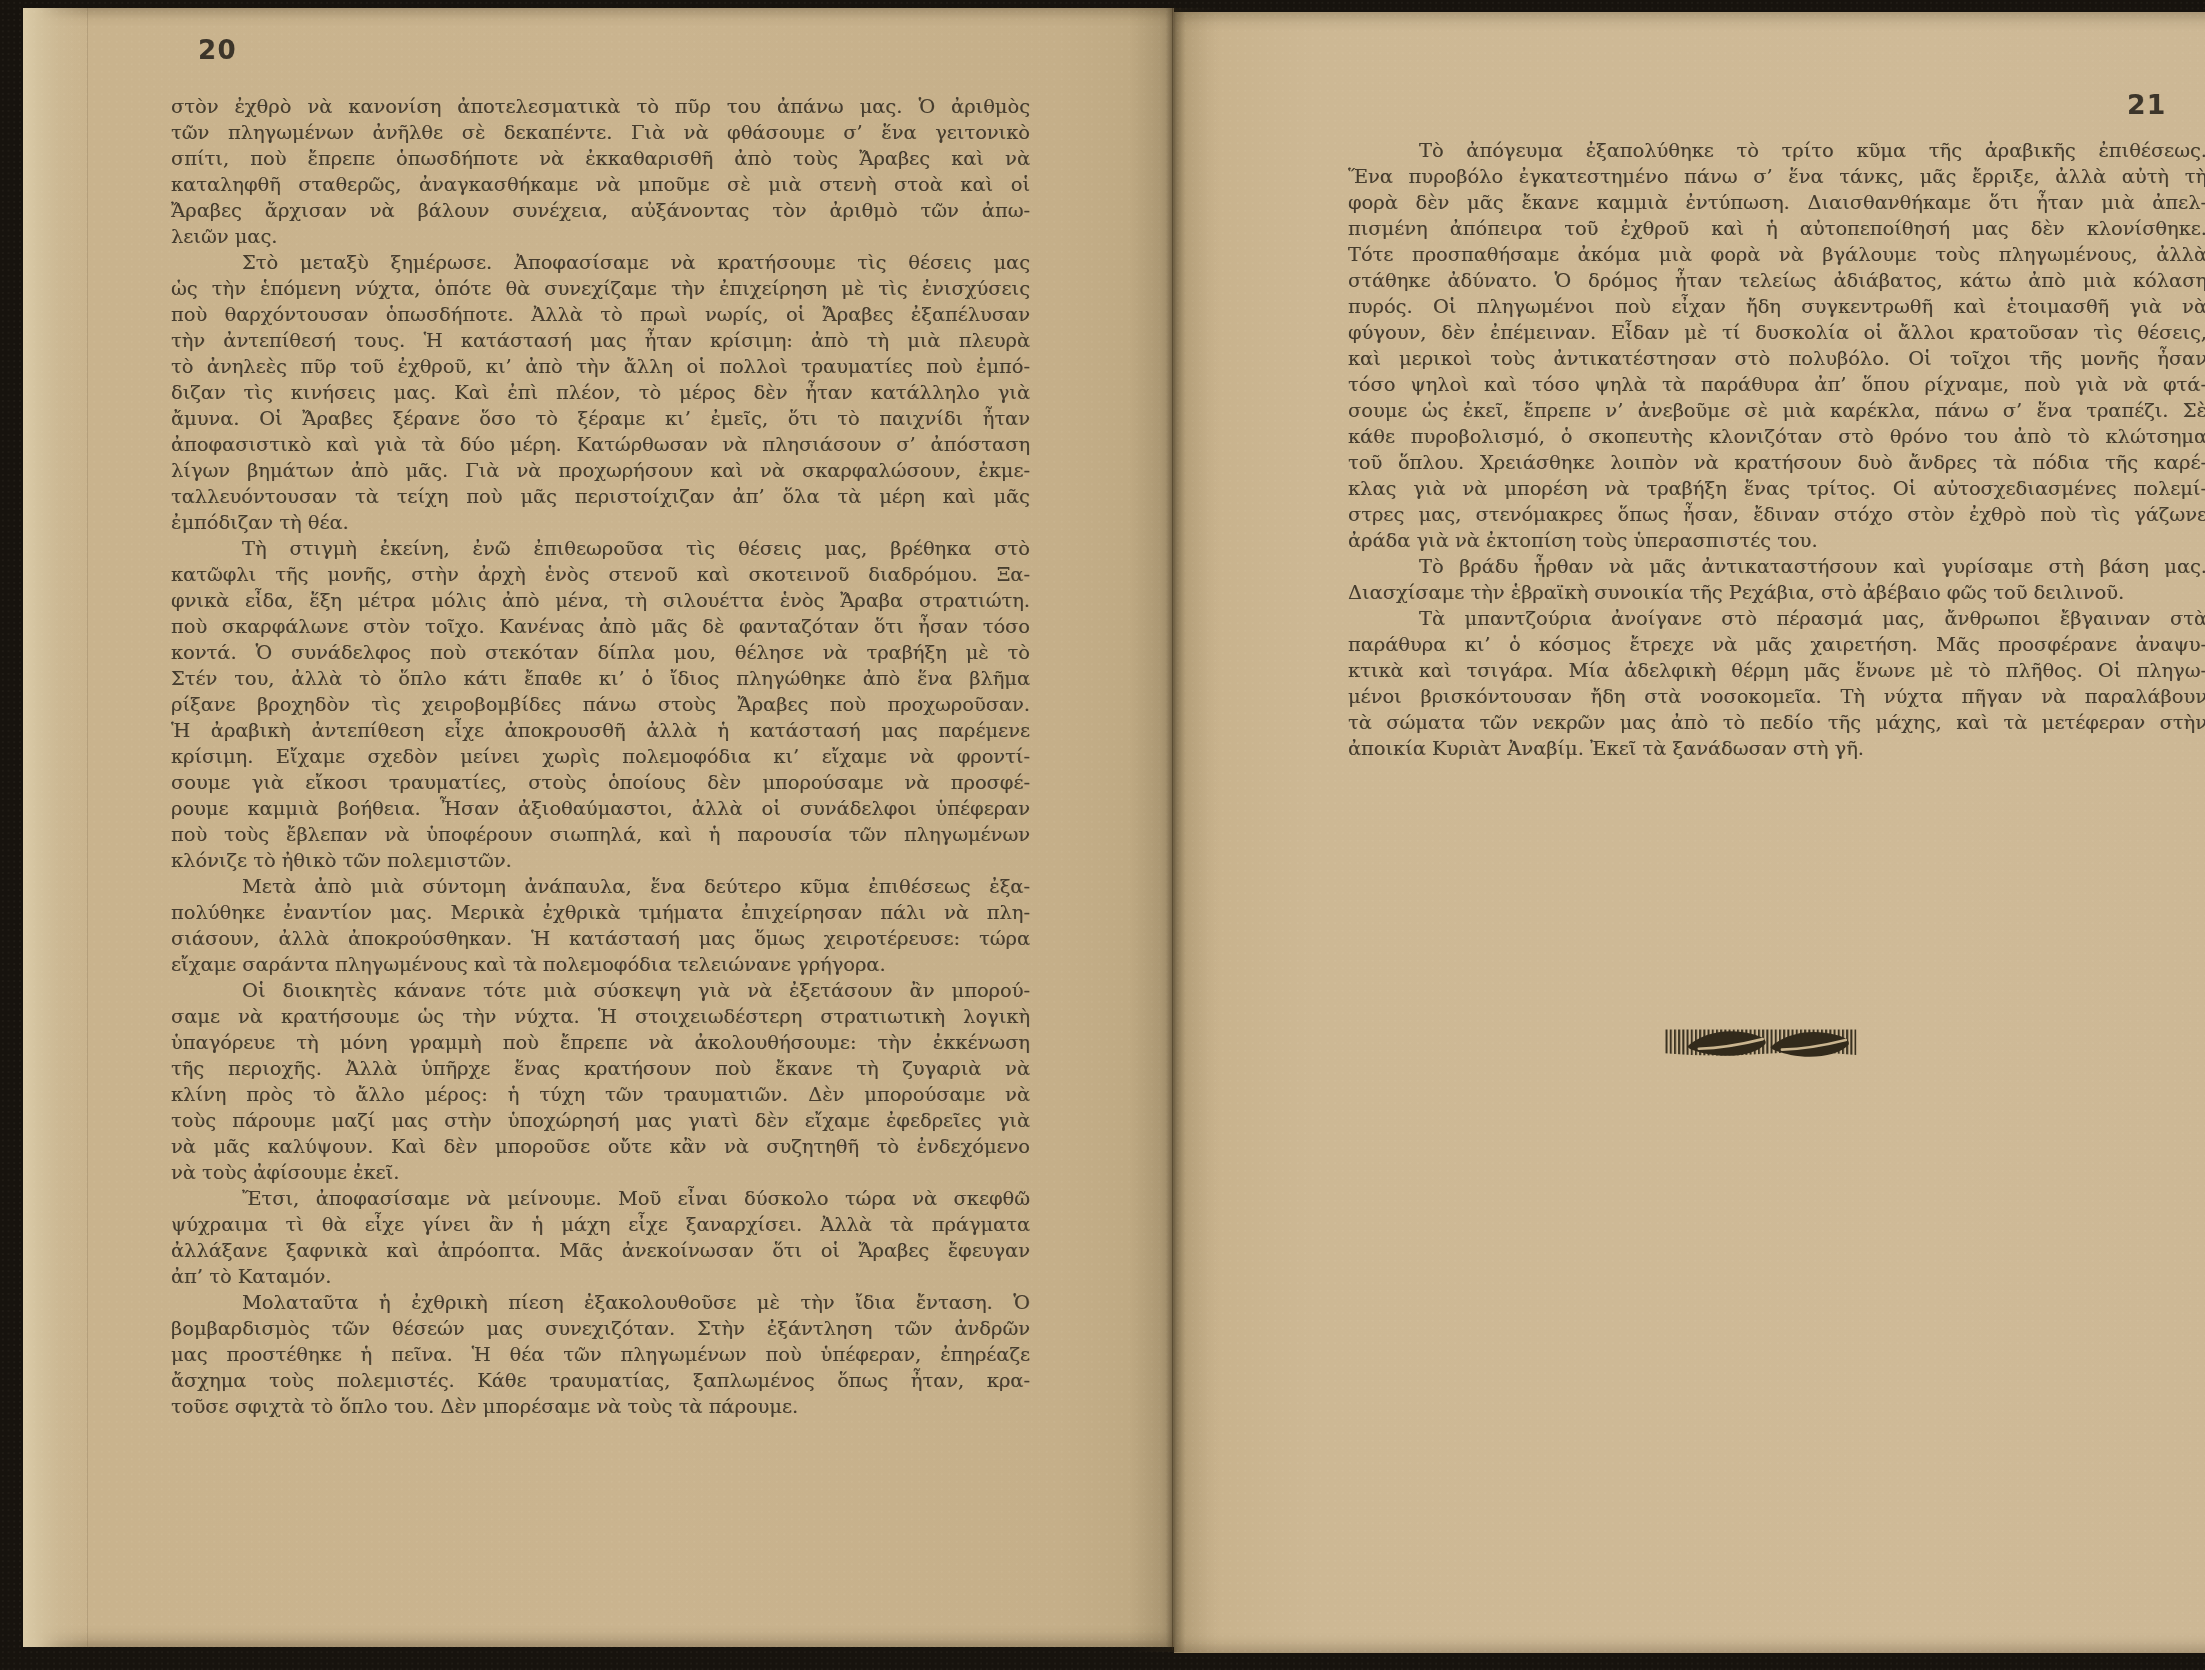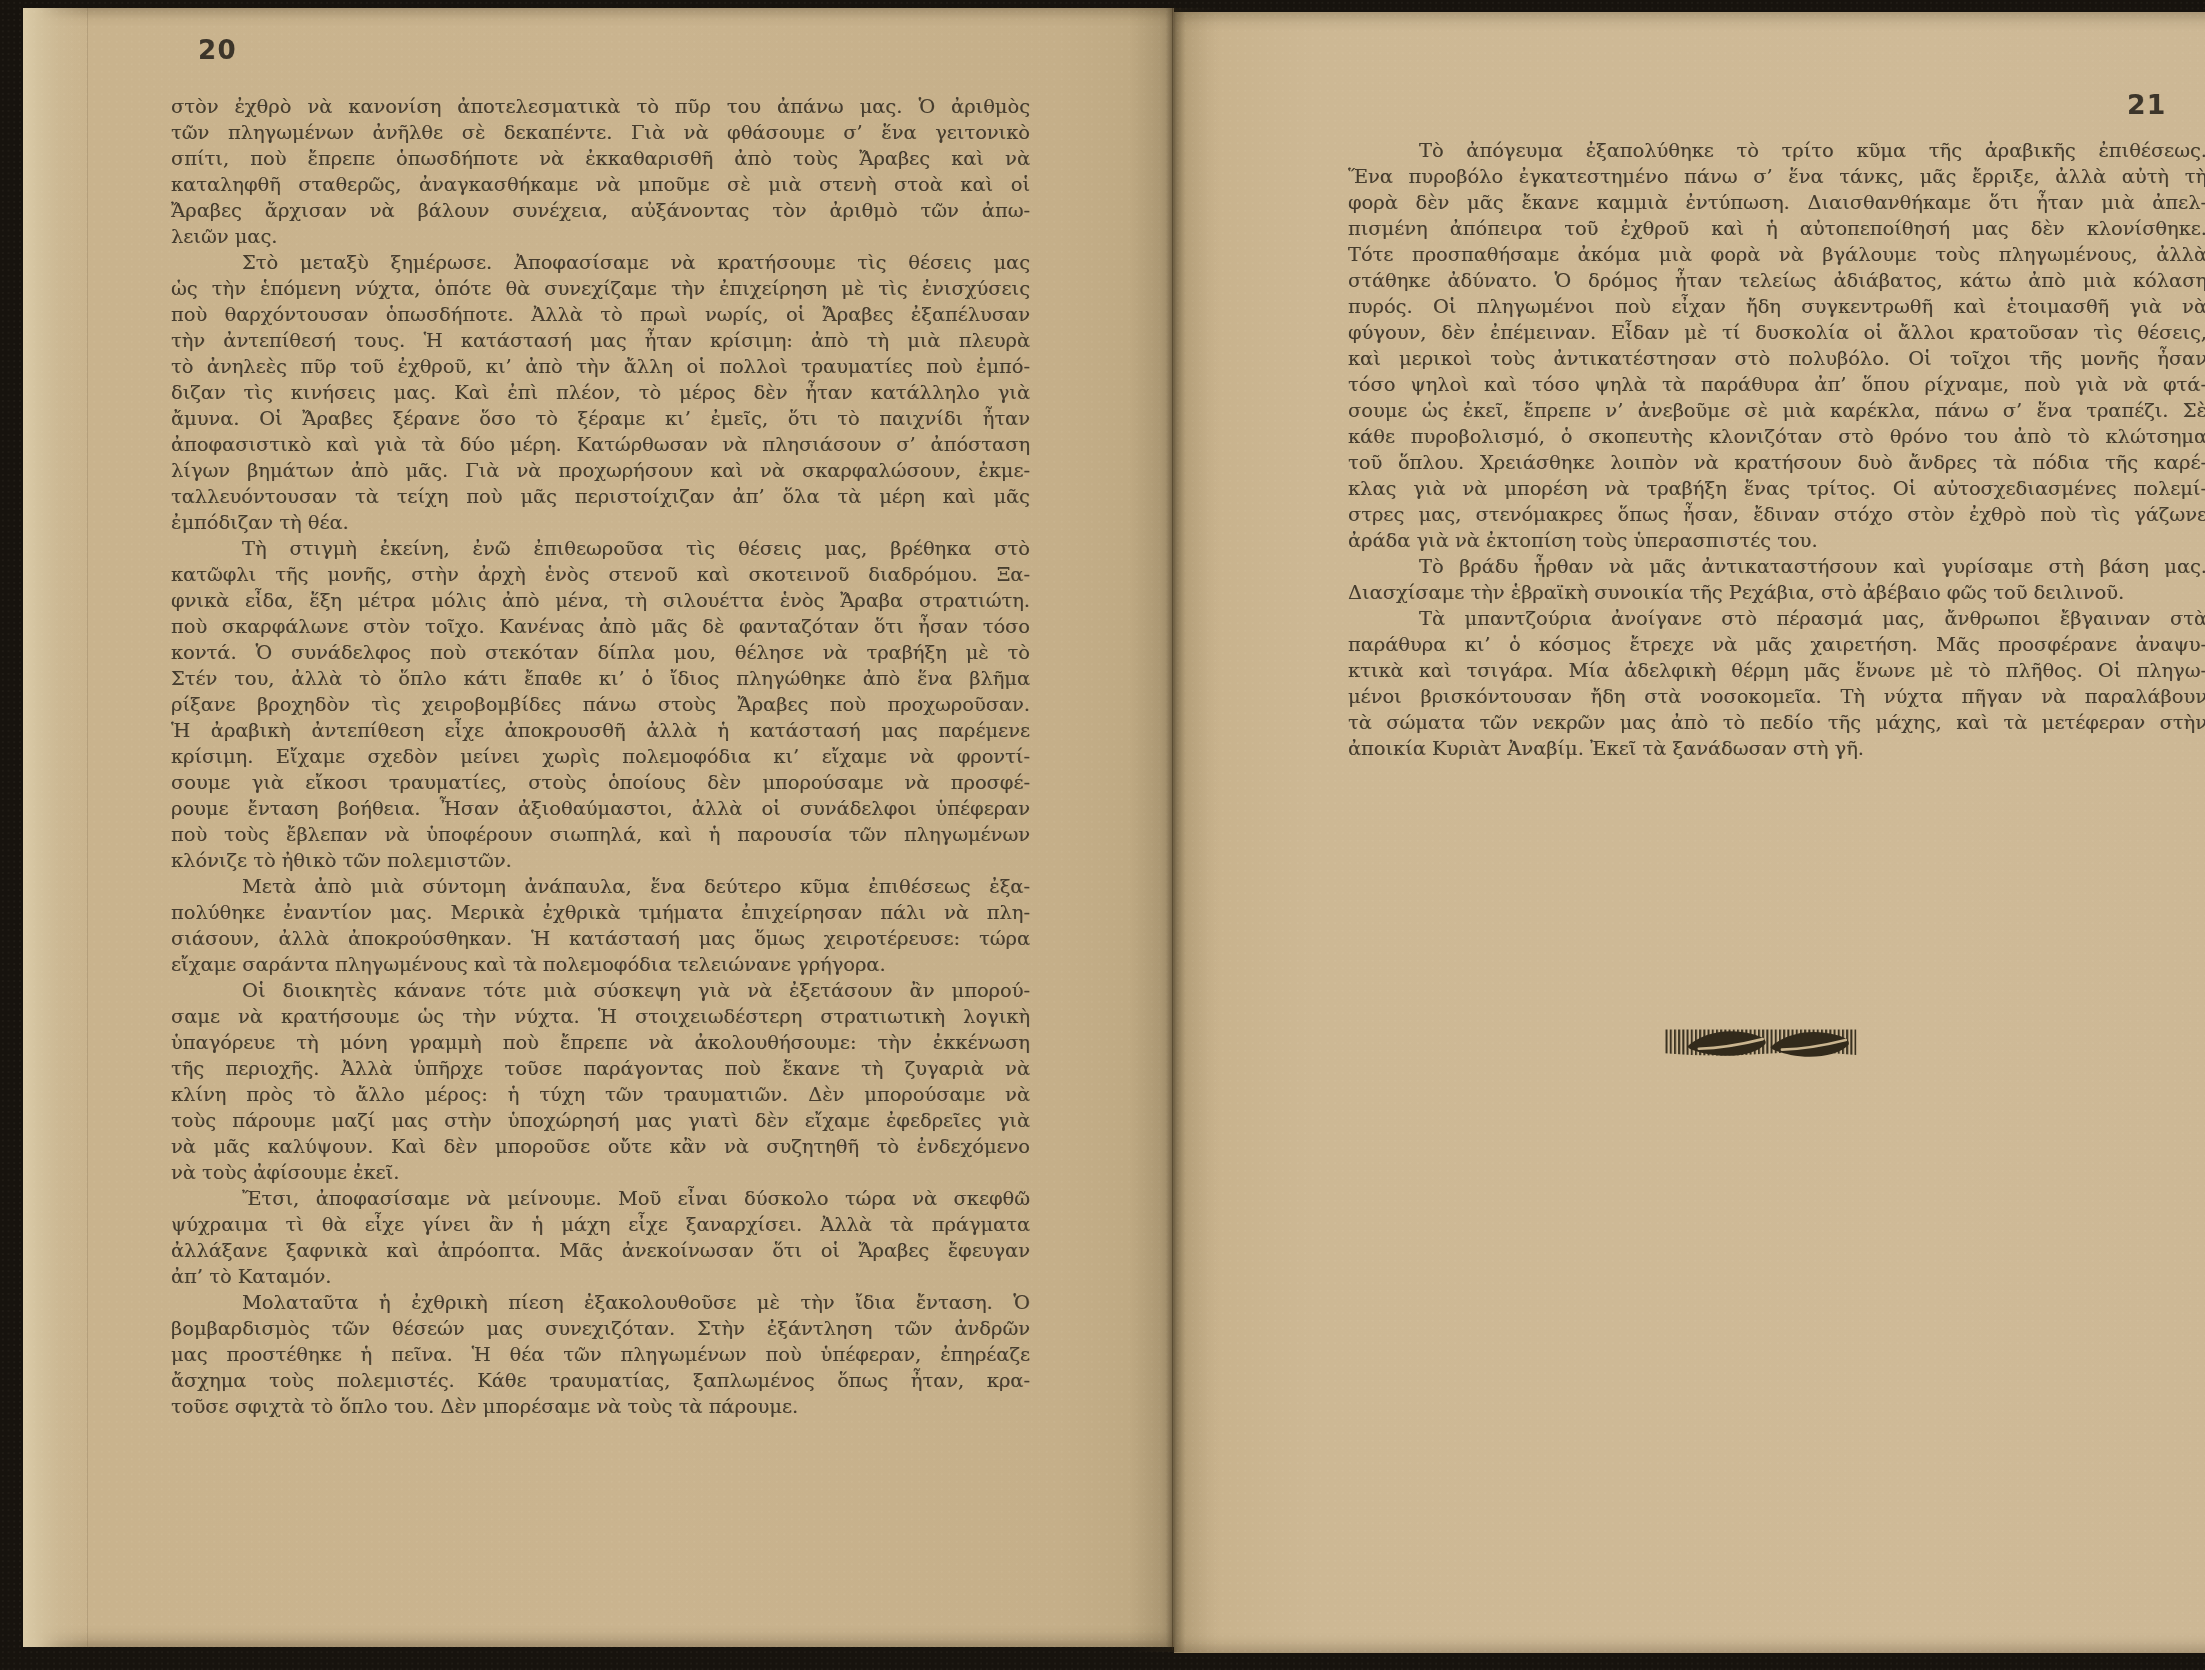--- a/index.html
+++ b/index.html
@@ -130,31 +130,31 @@
       <div class="ln indent">Τὴ στιγμὴ ἐκείνη, ἐνῶ ἐπιθεωροῦσα τὶς θέσεις μας, βρέθηκα στὸ</div>
       <div class="ln">κατῶφλι τῆς μονῆς, στὴν ἀρχὴ ἑνὸς στενοῦ καὶ σκοτεινοῦ διαδρόμου. Ξα-</div>
       <div class="ln">φνικὰ εἶδα, ἕξη μέτρα μόλις ἀπὸ μένα, τὴ σιλουέττα ἑνὸς Ἄραβα στρατιώτη.</div>
       <div class="ln">ποὺ σκαρφάλωνε στὸν τοῖχο. Κανένας ἀπὸ μᾶς δὲ φανταζόταν ὅτι ἦσαν τόσο</div>
       <div class="ln">κοντά. Ὁ συνάδελφος ποὺ στεκόταν δίπλα μου, θέλησε νὰ τραβήξη μὲ τὸ</div>
       <div class="ln">Στέν του, ἀλλὰ τὸ ὅπλο κάτι ἔπαθε κι’ ὁ ἴδιος πληγώθηκε ἀπὸ ἕνα βλῆμα</div>
       <div class="ln">ρίξανε βροχηδὸν τὶς χειροβομβίδες πάνω στοὺς Ἄραβες ποὺ προχωροῦσαν.</div>
       <div class="ln">Ἡ ἀραβικὴ ἀντεπίθεση εἶχε ἀποκρουσθῆ ἀλλὰ ἡ κατάστασή μας παρέμενε</div>
       <div class="ln">κρίσιμη. Εἴχαμε σχεδὸν μείνει χωρὶς πολεμοφόδια κι’ εἴχαμε νὰ φροντί-</div>
       <div class="ln">σουμε γιὰ εἴκοσι τραυματίες, στοὺς ὁποίους δὲν μπορούσαμε νὰ προσφέ-</div>
-      <div class="ln">ρουμε ἔνταση βοήθεια. Ἦσαν ἀξιοθαύμαστοι, ἀλλὰ οἱ συνάδελφοι ὑπέφεραν</div>
+      <div class="ln">ρουμε καμμιὰ βοήθεια. Ἦσαν ἀξιοθαύμαστοι, ἀλλὰ οἱ συνάδελφοι ὑπέφεραν</div>
       <div class="ln">ποὺ τοὺς ἔβλεπαν νὰ ὑποφέρουν σιωπηλά, καὶ ἡ παρουσία τῶν πληγωμένων</div>
       <div class="ln end">κλόνιζε τὸ ἠθικὸ τῶν πολεμιστῶν.</div>
       <div class="ln indent">Μετὰ ἀπὸ μιὰ σύντομη ἀνάπαυλα, ἕνα δεύτερο κῦμα ἐπιθέσεως ἐξα-</div>
       <div class="ln">πολύθηκε ἐναντίον μας. Μερικὰ ἐχθρικὰ τμήματα ἐπιχείρησαν πάλι νὰ πλη-</div>
       <div class="ln">σιάσουν, ἀλλὰ ἀποκρούσθηκαν. Ἡ κατάστασή μας ὅμως χειροτέρευσε: τώρα</div>
       <div class="ln end">εἴχαμε σαράντα πληγωμένους καὶ τὰ πολεμοφόδια τελειώνανε γρήγορα.</div>
       <div class="ln indent">Οἱ διοικητὲς κάνανε τότε μιὰ σύσκεψη γιὰ νὰ ἐξετάσουν ἂν μπορού-</div>
       <div class="ln">σαμε νὰ κρατήσουμε ὡς τὴν νύχτα. Ἡ στοιχειωδέστερη στρατιωτικὴ λογικὴ</div>
       <div class="ln">ὑπαγόρευε τὴ μόνη γραμμὴ ποὺ ἔπρεπε νὰ ἀκολουθήσουμε: τὴν ἐκκένωση</div>
-      <div class="ln">τῆς περιοχῆς. Ἀλλὰ ὑπῆρχε τοῦσε παράγοντας ποὺ ἔκανε τὴ ζυγαριὰ νὰ</div>
+      <div class="ln">τῆς περιοχῆς. Ἀλλὰ ὑπῆρχε ἕνας κρατήσουν ποὺ ἔκανε τὴ ζυγαριὰ νὰ</div>
       <div class="ln">κλίνη πρὸς τὸ ἄλλο μέρος: ἡ τύχη τῶν τραυματιῶν. Δὲν μπορούσαμε νὰ</div>
       <div class="ln">τοὺς πάρουμε μαζί μας στὴν ὑποχώρησή μας γιατὶ δὲν εἴχαμε ἐφεδρεῖες γιὰ</div>
       <div class="ln">νὰ μᾶς καλύψουν. Καὶ δὲν μποροῦσε οὔτε κἂν νὰ συζητηθῆ τὸ ἐνδεχόμενο</div>
       <div class="ln end">νὰ τοὺς ἀφίσουμε ἐκεῖ.</div>
       <div class="ln indent">Ἔτσι, ἀποφασίσαμε νὰ μείνουμε. Μοῦ εἶναι δύσκολο τώρα νὰ σκεφθῶ</div>
       <div class="ln">ψύχραιμα τὶ θὰ εἶχε γίνει ἂν ἡ μάχη εἶχε ξαναρχίσει. Ἀλλὰ τὰ πράγματα</div>
       <div class="ln">ἀλλάξανε ξαφνικὰ καὶ ἀπρόοπτα. Μᾶς ἀνεκοίνωσαν ὅτι οἱ Ἄραβες ἔφευγαν</div>
       <div class="ln end">ἀπ’ τὸ Καταμόν.</div>
       <div class="ln indent">Μολαταῦτα ἡ ἐχθρικὴ πίεση ἐξακολουθοῦσε μὲ τὴν ἴδια ἔνταση. Ὁ</div>
       <div class="ln">βομβαρδισμὸς τῶν θέσεών μας συνεχιζόταν. Στὴν ἐξάντληση τῶν ἀνδρῶν</div>

